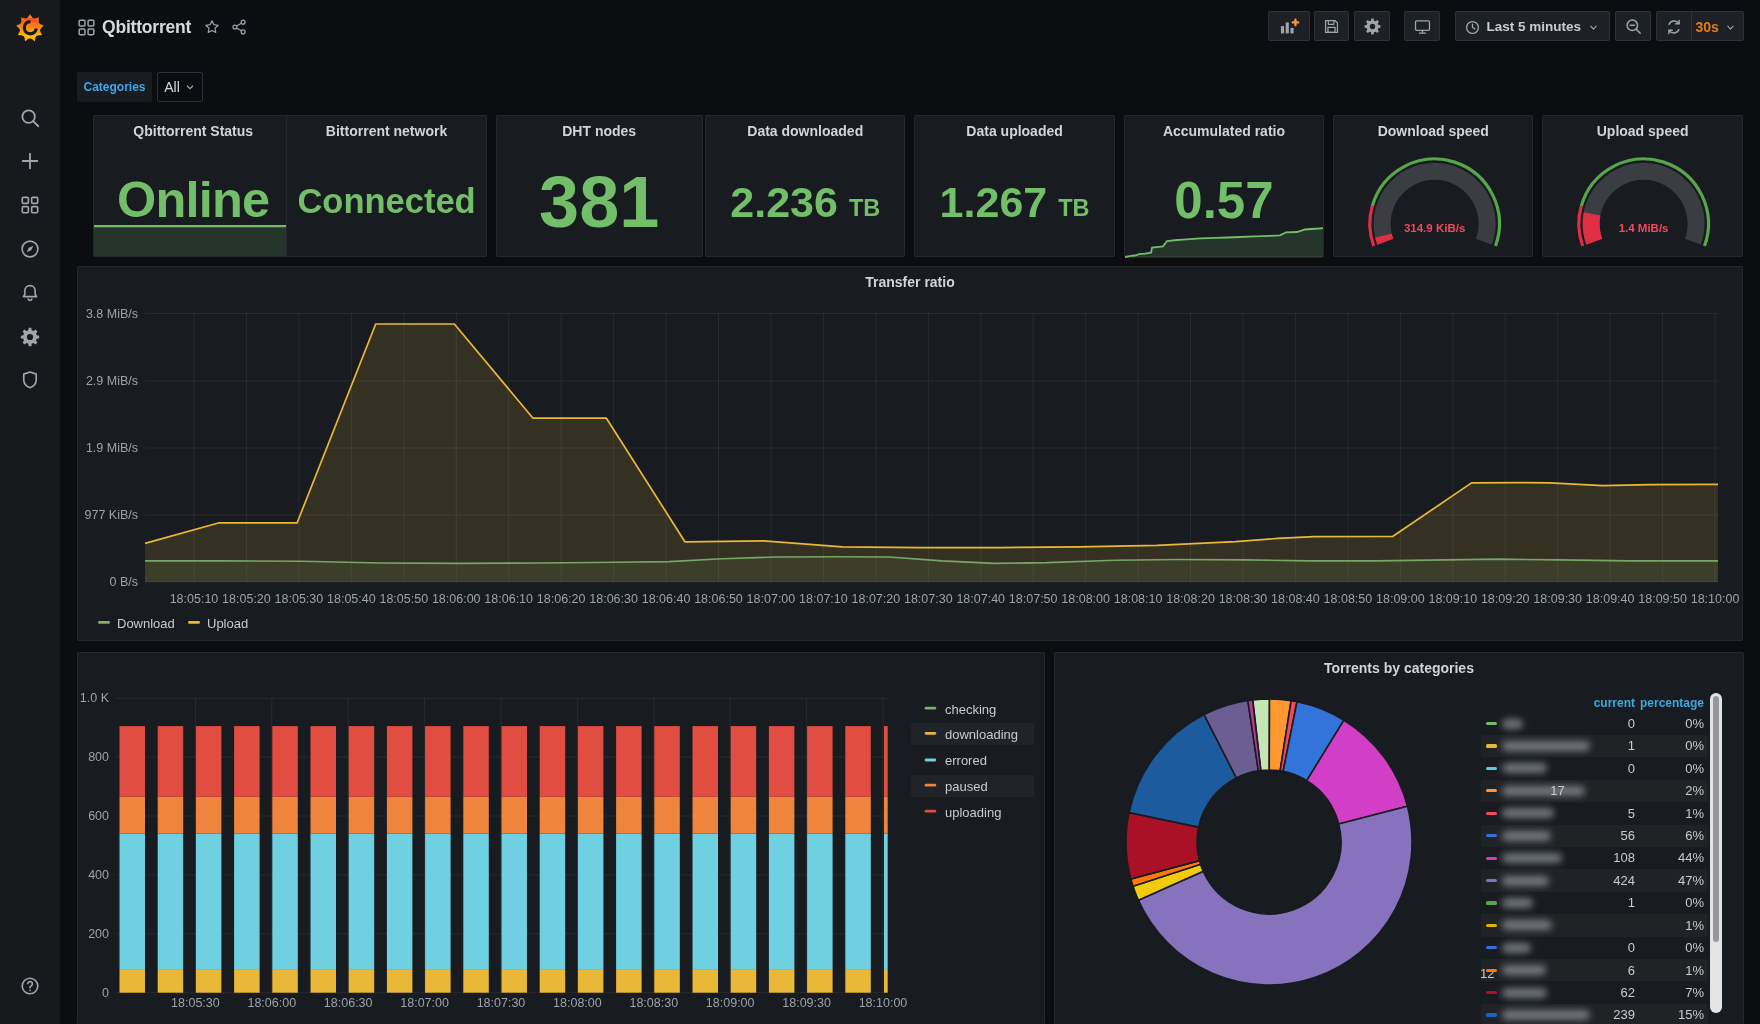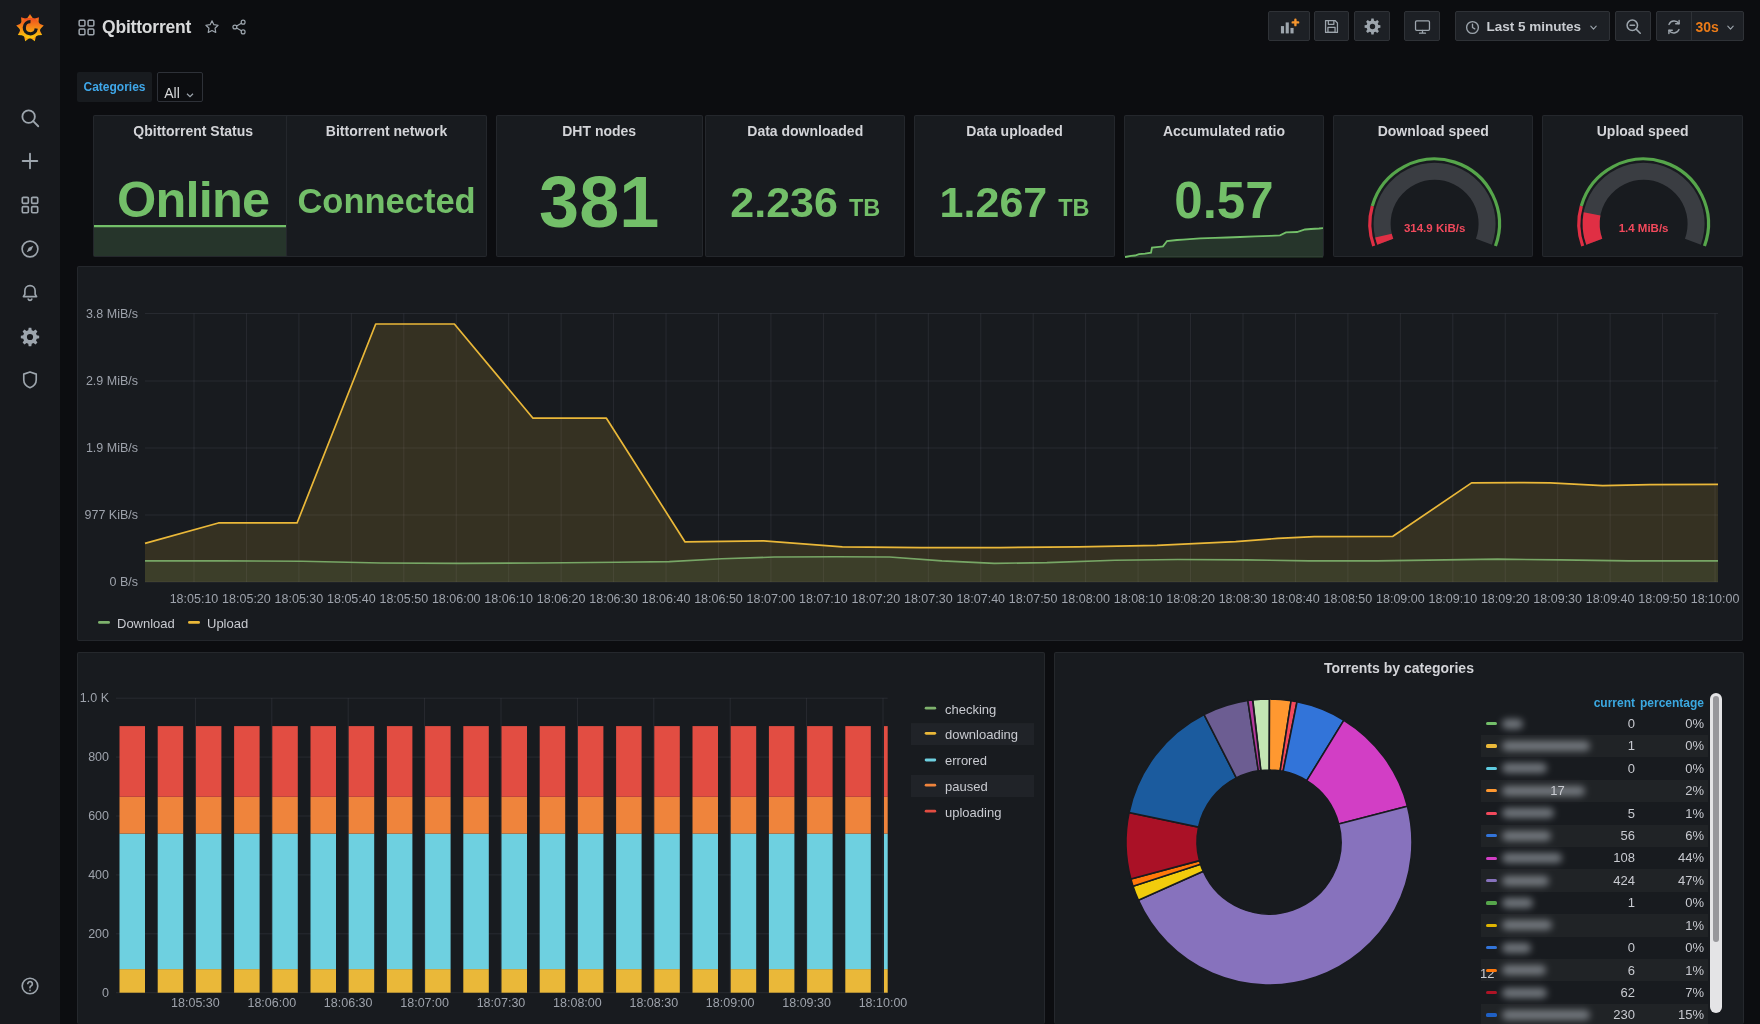--- a/index.html
+++ b/index.html
@@ -132,21 +132,21 @@
       <path d="M18.8 3.2v4.5h-4.5" fill="none"></path>
       <path d="M5.2 20.8v-4.5h4.5" fill="none"></path>
     </svg>
     <div style="position:absolute;left:34px;top:0;width:1px;height:28px;background:#2f3237"></div>
     <span style="position:absolute;left:39px;top:6.5px;font-size:14px;font-weight:bold;color:#eb7b18">30s</span>
     <svg style="position:absolute;left:67px;top:9px" width="13" height="13" viewBox="0 0 24 24" fill="none" stroke="#9da5ad" stroke-width="2" stroke-linecap="round" stroke-linejoin="round">
       <path d="M7 9.5l5 5.5 5-5.5" stroke-width="2"></path>
     </svg>
   </div>
 <div style="position:absolute;left:77px;top:71.5px;width:75px;height:30px;background:#181b1f;border-radius:2px;display:flex;align-items:center;justify-content:center;font-size:12px;font-weight:bold;color:#3fa7e9">Categories</div>
-<div style="position:absolute;left:157px;top:71.5px;width:46px;height:30px;border:1px solid #2e3138;border-radius:2px;display:flex;align-items:flex-end;justify-content:center;font-size:14px;color:#d8d9da">All&nbsp;<svg width="12" height="12" viewBox="0 0 24 24" fill="none" stroke="#9da5ad" stroke-width="2.4">
+<div style="position:absolute;left:157px;top:71.5px;width:46px;height:30px;border:1px solid #2e3138;border-radius:2px;display:flex;align-items:center;justify-content:center;font-size:14px;color:#d8d9da">All&nbsp;<svg width="12" height="12" viewBox="0 0 24 24" fill="none" stroke="#9da5ad" stroke-width="2.4">
       <path d="M6 9.5l6 6 6-6"></path>
     </svg></div>
 <div class="panel" style="left:93px;top:115px;width:200.4px;height:142px">
     <div class="ptitle">Qbittorrent Status</div>
     <div class="statv" style="top:44.5px;height:80px">
       <span style="font-size:50.5px;letter-spacing:-0.8px">Online</span>
     </div>
     <svg width="198.4" height="31" style="position:absolute;left:0;bottom:0">
       <rect x="0" y="1.6" width="198.4" height="30" fill="rgba(115,191,105,0.16)"></rect>
       <line x1="0" y1="1.2" x2="198.4" y2="1.2" stroke="#73bf69" stroke-width="2.2"></line>
@@ -202,20 +202,21 @@
     <div class="ptitle">Upload speed</div>
     <svg width="200" height="142" style="position:absolute;left:0;top:0">
       <path d="M 51.27 125.76 A 52.5 52.5 0 1 1 149.93 125.76" stroke="#3a3d42" stroke-width="17" fill="none"></path>
       <path d="M 51.27 125.76 A 52.5 52.5 0 0 1 49.03 97.96" stroke="#e02f44" stroke-width="17" fill="none"></path>
       <path d="M 39.71 129.96 A 64.8 64.8 0 0 1 38.31 89.94" stroke="#e02f44" stroke-width="3.2" fill="none"></path>
       <path d="M 38.31 89.94 A 64.8 64.8 0 1 1 161.49 129.96" stroke="#56a64b" stroke-width="3.2" fill="none"></path>
       <text x="100.6" y="116" text-anchor="middle" font-size="11.5" font-weight="bold" fill="#f2495c">1.4 MiB/s</text>
     </svg>
   </div>
 <div class="panel" style="left:77px;top:266px;width:1666px;height:375px">
+  <div class="ptitle">Transfer ratio</div>
   <svg width="1666" height="375" style="position:absolute;left:0;top:0" font-family="Liberation Sans, sans-serif">
       <line x1="67" y1="46.5" x2="1640" y2="46.5" stroke="rgba(204,204,220,0.09)" stroke-width="1"></line>
       <text x="60" y="50.5" text-anchor="end" font-size="12.5" fill="#9da2ab">3.8 MiB/s</text>
       <line x1="67" y1="114" x2="1640" y2="114" stroke="rgba(204,204,220,0.09)" stroke-width="1"></line>
       <text x="60" y="118" text-anchor="end" font-size="12.5" fill="#9da2ab">2.9 MiB/s</text>
       <line x1="67" y1="181" x2="1640" y2="181" stroke="rgba(204,204,220,0.09)" stroke-width="1"></line>
       <text x="60" y="185" text-anchor="end" font-size="12.5" fill="#9da2ab">1.9 MiB/s</text>
       <line x1="67" y1="248" x2="1640" y2="248" stroke="rgba(204,204,220,0.09)" stroke-width="1"></line>
       <text x="60" y="252" text-anchor="end" font-size="12.5" fill="#9da2ab">977 KiB/s</text>
       <line x1="67" y1="315" x2="1640" y2="315" stroke="rgba(204,204,220,0.09)" stroke-width="1"></line>
@@ -495,15 +496,15 @@
 <div style="position:absolute;left:1501.5px;top:965.23px;width:44px;height:10px;border-radius:5px;background:#9ba1a8;opacity:0.68;filter:blur(3.5px)"></div>
 <div style="position:absolute;left:1480px;top:962.52px;width:155px;text-align:right;font-size:13px;color:#c8cad0">6</div>
 <div style="position:absolute;left:1480px;top:962.52px;width:224px;text-align:right;font-size:13px;color:#c8cad0">1%</div>
 <div style="position:absolute;left:1485.5px;top:991.05px;width:11.5px;height:3.2px;border-radius:1.6px;background:#ae1325"></div>
 <div style="position:absolute;left:1501.5px;top:987.65px;width:45px;height:10px;border-radius:5px;background:#9ba1a8;opacity:0.68;filter:blur(3.5px)"></div>
 <div style="position:absolute;left:1480px;top:984.94px;width:155px;text-align:right;font-size:13px;color:#c8cad0">62</div>
 <div style="position:absolute;left:1480px;top:984.94px;width:224px;text-align:right;font-size:13px;color:#c8cad0">7%</div>
 <div style="position:absolute;left:1481px;top:1003.86px;width:227px;height:22.42px;background:rgba(255,255,255,0.035)"></div>
 <div style="position:absolute;left:1485.5px;top:1013.47px;width:11.5px;height:3.2px;border-radius:1.6px;background:#1f60c4"></div>
 <div style="position:absolute;left:1501.5px;top:1010.07px;width:88px;height:10px;border-radius:5px;background:#9ba1a8;opacity:0.68;filter:blur(3.5px)"></div>
-<div style="position:absolute;left:1480px;top:1007.36px;width:155px;text-align:right;font-size:13px;color:#c8cad0">230</div>
+<div style="position:absolute;left:1480px;top:1007.36px;width:155px;text-align:right;font-size:13px;color:#c8cad0">239</div>
 <div style="position:absolute;left:1480px;top:1007.36px;width:224px;text-align:right;font-size:13px;color:#c8cad0">15%</div>
 <div style="position:absolute;left:1709.5px;top:692.5px;width:12px;height:320px;border-radius:6px;background:#e4e4e6"></div>
 <div style="position:absolute;left:1712.5px;top:696px;width:6px;height:246px;border-radius:3px;background:#97979b"></div>
 </body></html>

